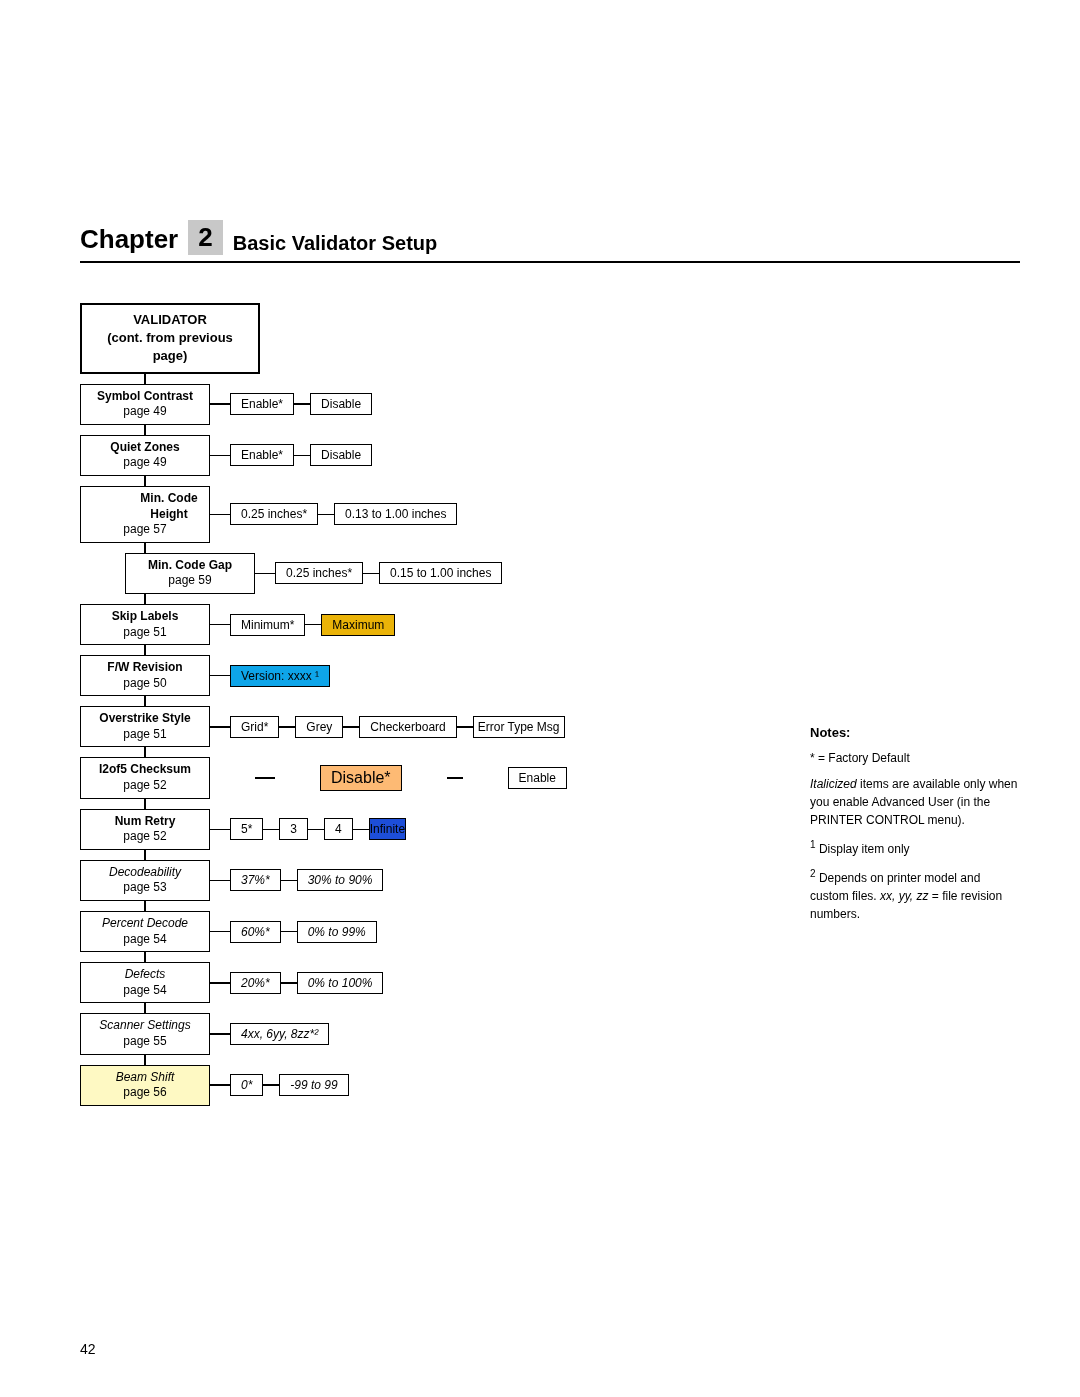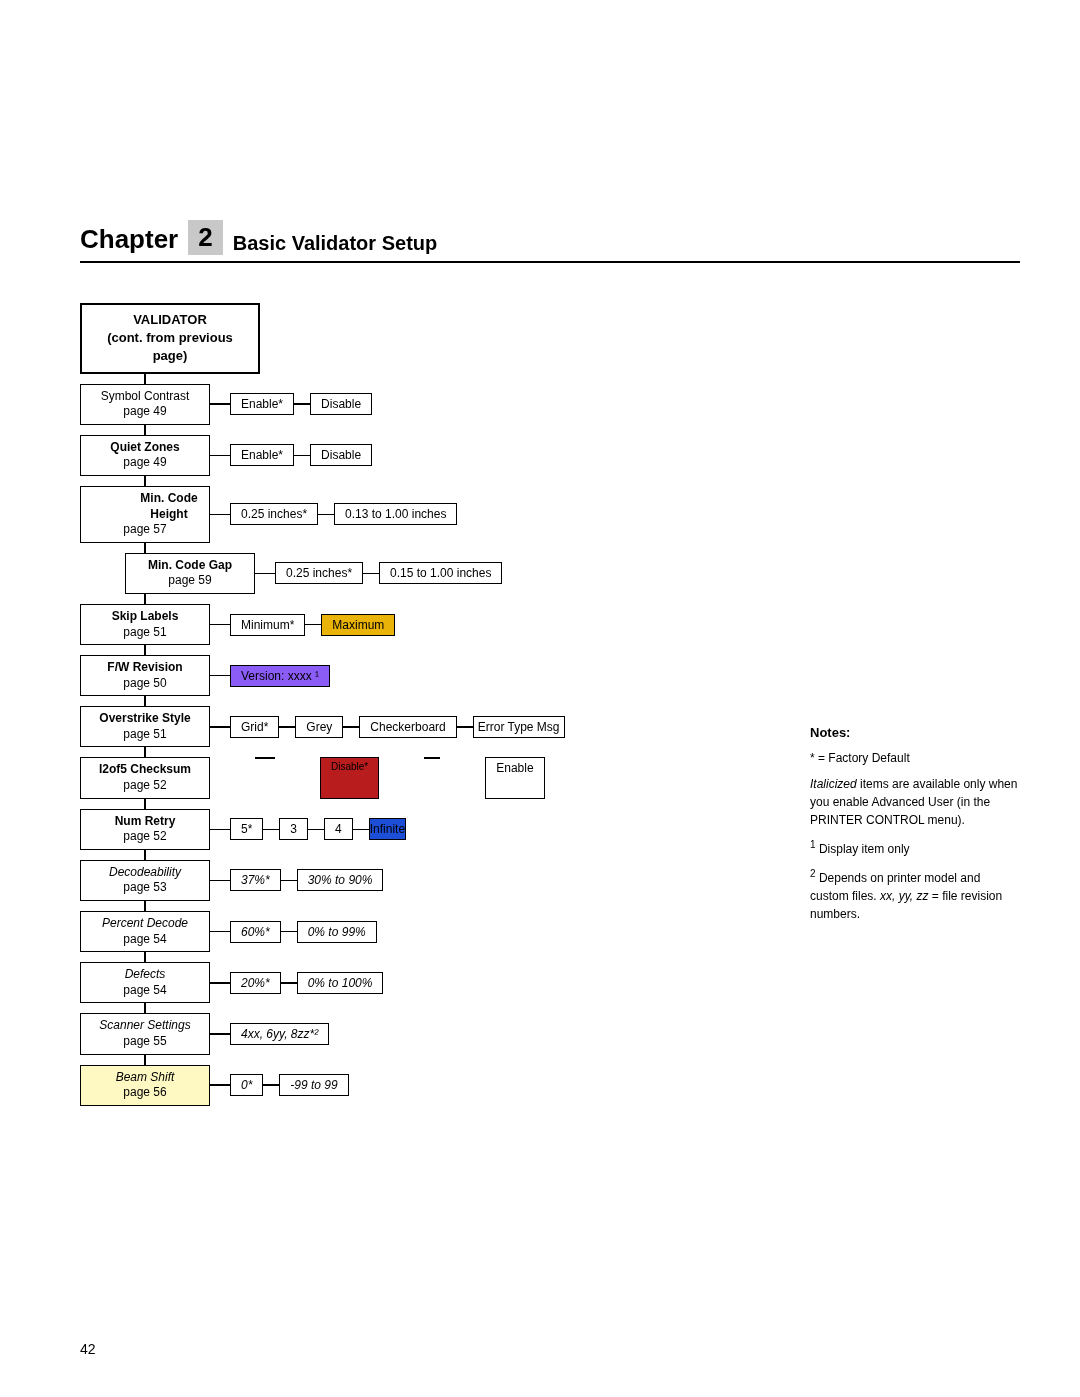--- a/index.html
+++ b/index.html
@@ -116,21 +116,21 @@
       </div>
 
       <div class="rows-container" id="rows-container">
 
       <div style="display: flex; flex-direction: column;">
             <div style="display: flex; align-items: stretch; height: 10px;">
               <div style="width: 1.5px; background: rgb(0, 0, 0); margin-left: 64px; height: 10px;"></div>
             </div>
             <div style="display: flex; align-items: center;">
               <div style="border: 1.5px solid rgb(0, 0, 0); background: rgb(255, 255, 255); padding: 4px 8px; font-size: 12px; text-align: center; min-width: 130px; width: 130px; line-height: 1.3; flex-shrink: 0;">
-                <div style="font-weight: normal;">Symbol Contrast</div>
+                <div style="font-weight: bold;">Symbol Contrast</div>
                 <div style="font-weight: normal; font-style: normal;">page 49</div>
               </div>
               <div style="height: 1.5px; background: rgb(0, 0, 0); width: 20px; flex-shrink: 0;"></div>
               <div style="border: 1.5px solid rgb(0, 0, 0); padding: 3px 10px; font-size: 12px; white-space: nowrap; background: rgb(255, 255, 255);">Enable*</div>
               <div style="height: 1.5px; background: rgb(0, 0, 0); width: 16px; flex-shrink: 0;"></div>
               <div style="border: 1.5px solid rgb(0, 0, 0); padding: 3px 10px; font-size: 12px; white-space: nowrap; background: rgb(255, 255, 255);">Disable</div>
             </div>
           </div>
           <div style="display: flex; flex-direction: column;">
             <div style="display: flex; align-items: stretch; height: 10px;">
@@ -195,21 +195,21 @@
           <div style="display: flex; flex-direction: column;">
             <div style="display: flex; align-items: stretch; height: 10px;">
               <div style="width: 1.5px; background: rgb(0, 0, 0); margin-left: 64px; height: 10px;"></div>
             </div>
             <div style="display: flex; align-items: center;">
               <div style="border: 1.5px solid rgb(0, 0, 0); background: rgb(255, 255, 255); padding: 4px 8px; font-size: 12px; text-align: center; min-width: 130px; width: 130px; line-height: 1.3; flex-shrink: 0;">
                 <div style="font-weight: bold;">F/W Revision</div>
                 <div style="font-weight: normal; font-style: normal;">page 50</div>
               </div>
               <div style="height: 1.5px; background: rgb(0, 0, 0); width: 20px; flex-shrink: 0;"></div>
-              <div style="border: 1.5px solid rgb(0, 0, 0); padding: 3px 10px; font-size: 12px; white-space: nowrap; background: #8b5cf6;">Version: xxxx ¹</div>
+              <div style="border: 1.5px solid rgb(0, 0, 0); padding: 3px 10px; font-size: 12px; white-space: nowrap; background: #0ea5e9;">Version: xxxx ¹</div>
             </div>
           </div>
           <div style="display: flex; flex-direction: column;">
             <div style="display: flex; align-items: stretch; height: 10px;">
               <div style="width: 1.5px; background: rgb(0, 0, 0); margin-left: 64px; height: 10px;"></div>
             </div>
             <div style="display: flex; align-items: center;">
               <div style="border: 1.5px solid rgb(0, 0, 0); background: rgb(255, 255, 255); padding: 4px 8px; font-size: 12px; text-align: center; min-width: 130px; width: 130px; line-height: 1.3; flex-shrink: 0;">
                 <div style="font-weight: bold;">Overstrike Style</div>
                 <div style="font-weight: normal; font-style: normal;">page 51</div>
@@ -221,27 +221,27 @@
               <div style="height: 1.5px; background: rgb(0, 0, 0); width: 16px; flex-shrink: 0;"></div>
               <div style="border: 1.5px solid rgb(0, 0, 0); padding: 3px 10px; font-size: 12px; white-space: nowrap; background: rgb(255, 255, 255);">Checkerboard</div>
               <div style="height: 1.5px; background: rgb(0, 0, 0); width: 16px; flex-shrink: 0;"></div>
               <div style="border: 1.5px solid rgb(0, 0, 0); padding: 3px 4px; font-size: 12px; white-space: nowrap; background: rgb(255, 255, 255);">Error Type Msg</div>
             </div>
           </div>
           <div style="display: flex; flex-direction: column;">
             <div style="display: flex; align-items: stretch; height: 10px;">
               <div style="width: 1.5px; background: rgb(0, 0, 0); margin-left: 64px; height: 10px;"></div>
             </div>
-            <div style="display: flex;  gap: 45px;">
+            <div style="display: flex; align-items: center; gap: 45px;">
               <div style="border: 1.5px solid rgb(0, 0, 0); background: rgb(255, 255, 255); padding: 4px 8px; font-size: 12px; text-align: center; min-width: 130px; width: 130px; line-height: 1.3; flex-shrink: 0;">
                 <div style="font-weight: bold;">I2of5 Checksum</div>
                 <div style="font-weight: normal; font-style: normal;">page 52</div>
               </div>
               <div style="height: 1.5px; background: rgb(0, 0, 0); width: 20px; flex-shrink: 0;"></div>
-              <div style="border: 1.5px solid rgb(0, 0, 0); padding: 3px 10px; font-size: 10px; white-space: nowrap; background: #b91c1c;">Disable*</div>
+              <div style="border: 1.5px solid rgb(0, 0, 0); padding: 3px 10px; font-size: 16px; white-space: nowrap; background: #fdba74;">Disable*</div>
               <div style="height: 1.5px; background: rgb(0, 0, 0); width: 16px; flex-shrink: 0;"></div>
               <div style="border: 1.5px solid rgb(0, 0, 0); padding: 3px 10px; font-size: 12px; white-space: nowrap; background: rgb(255, 255, 255);">Enable</div>
             </div>
           </div>
           <div style="display: flex; flex-direction: column;">
             <div style="display: flex; align-items: stretch; height: 10px;">
               <div style="width: 1.5px; background: rgb(0, 0, 0); margin-left: 64px; height: 10px;"></div>
             </div>
             <div style="display: flex; align-items: center;">
               <div style="border: 1.5px solid rgb(0, 0, 0); background: rgb(255, 255, 255); padding: 4px 8px; font-size: 12px; text-align: center; min-width: 130px; width: 130px; line-height: 1.3; flex-shrink: 0;">

